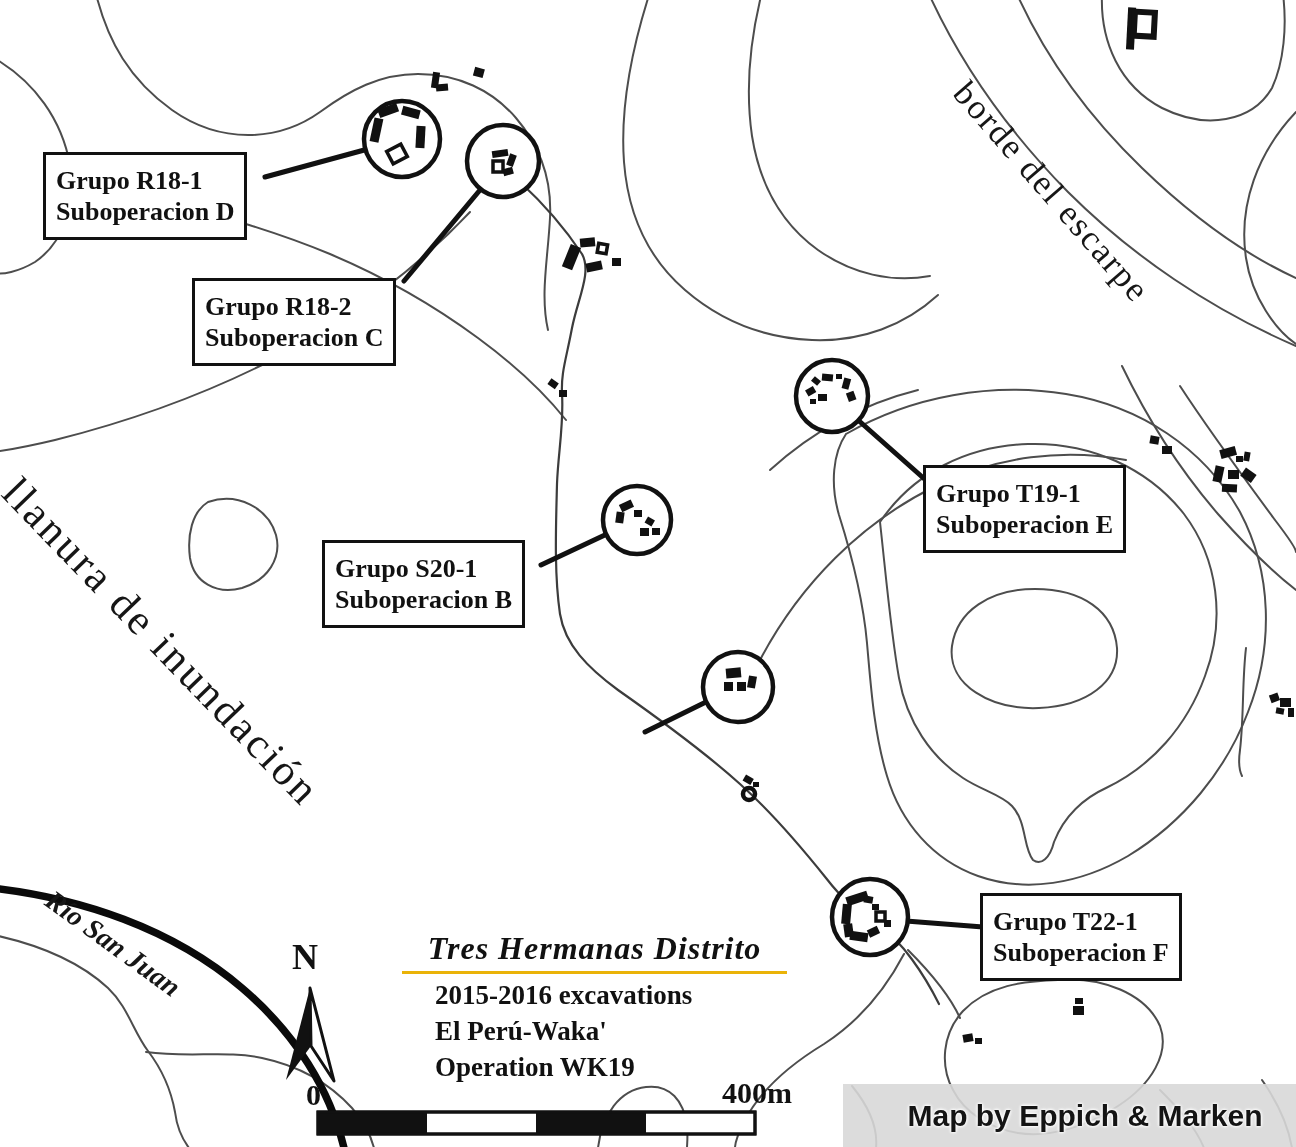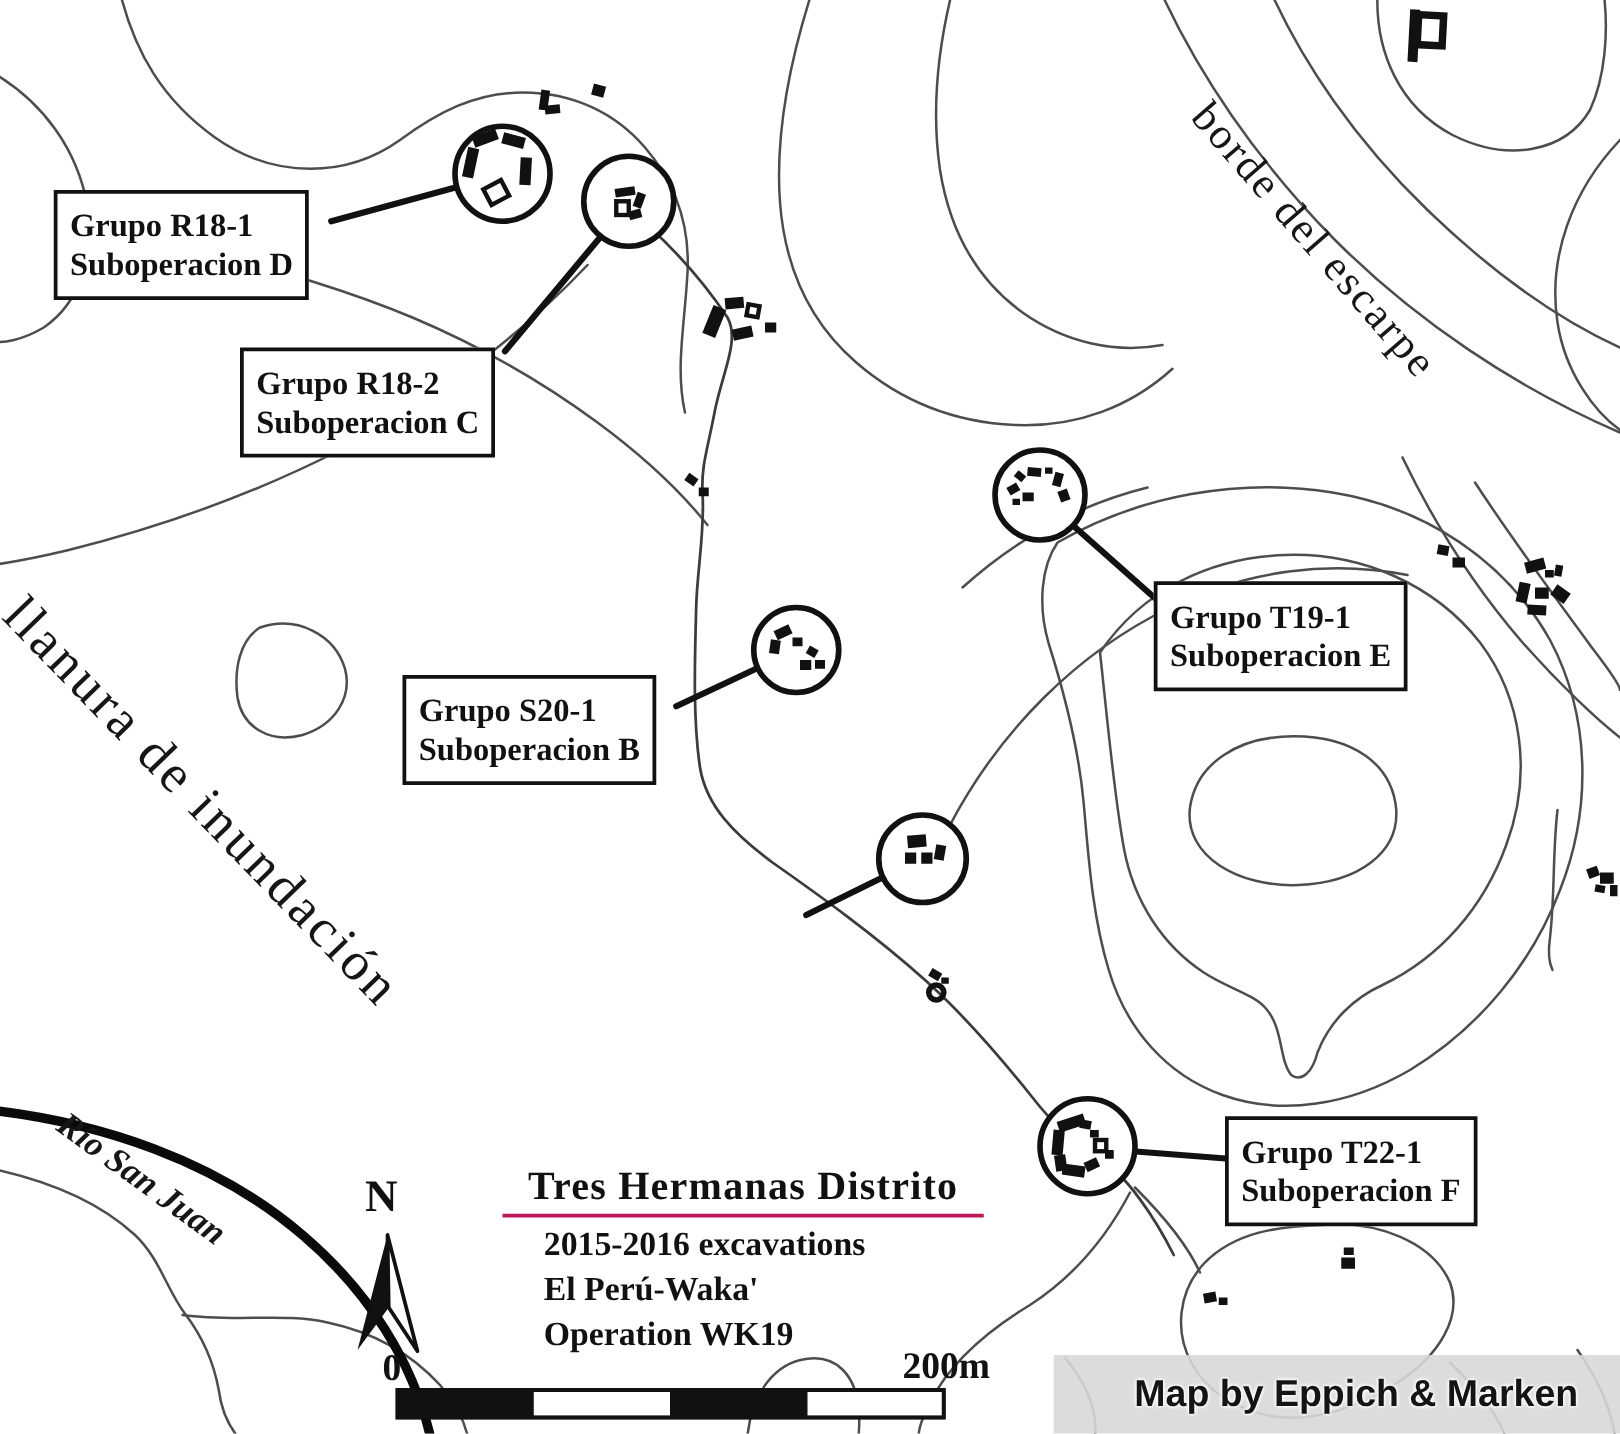--- a/index.html
+++ b/index.html
@@ -14,21 +14,21 @@
   .ruin{fill:#111;}
   .ruin-hollow{fill:none;stroke:#111;stroke-width:3.5;}
   .site-box{position:absolute;background:#fff;border:3px solid #111;box-sizing:border-box;
             padding:10px 10px;font-size:26px;font-weight:bold;line-height:31px;white-space:nowrap;}
   .rot-label{position:absolute;transform-origin:left top;white-space:nowrap;color:#161616;}
   #label-escarpment{left:975px;top:74px;font-size:35px;letter-spacing:2px;transform:rotate(49deg);}
   #label-floodplain{left:28px;top:468px;font-size:43px;letter-spacing:3px;transform:rotate(46deg);}
   #label-river{left:58px;top:884px;font-size:28px;font-style:italic;font-weight:bold;transform:rotate(36deg);}
   #title-block{position:absolute;left:330px;top:930px;width:510px;}
   #map-title{font-size:32px;font-weight:600;text-align:center;letter-spacing:1px;
-             border-bottom:3px solid #be185d;padding-bottom:4px;width:385px;margin-left:72px;}
+             border-bottom:3px solid #eab308;padding-bottom:4px;width:385px;margin-left:72px;font-style:italic;}
   .subtitle-line{font-size:27px;font-weight:600;margin-left:105px;margin-top:6px;line-height:30px;}
   #north-n{position:absolute;left:292px;top:936px;font-size:36px;font-weight:bold;}
   #scale-zero{position:absolute;left:306px;top:1078px;font-size:30px;font-weight:bold;}
   #scale-max{position:absolute;left:722px;top:1076px;font-size:30px;font-weight:bold;}
   #attribution{position:absolute;left:843px;top:1084px;width:484px;height:63px;
                background:rgba(216,216,216,0.9);display:flex;align-items:center;justify-content:center;
                font-family:"Liberation Sans", sans-serif;font-size:30px;font-weight:600;color:#141414;
                text-shadow:0 0 3px #fff,0 0 3px #fff,0 0 4px #fff;}
 </style>
 </head>
@@ -237,19 +237,19 @@
 
   <div id="title-block">
     <div id="map-title">Tres Hermanas Distrito</div>
     <div class="subtitle-line">2015-2016 excavations</div>
     <div class="subtitle-line">El Perú-Waka'</div>
     <div class="subtitle-line">Operation WK19</div>
   </div>
 
   <div id="north-n">N</div>
   <div id="scale-zero">0</div>
-  <div id="scale-max">200m</div>
+  <div id="scale-max">400m</div>
 
   <div id="attribution">
     <span>Map by Eppich &amp; Marken</span>
   </div>
 
 </div>
 
 </body></html>

